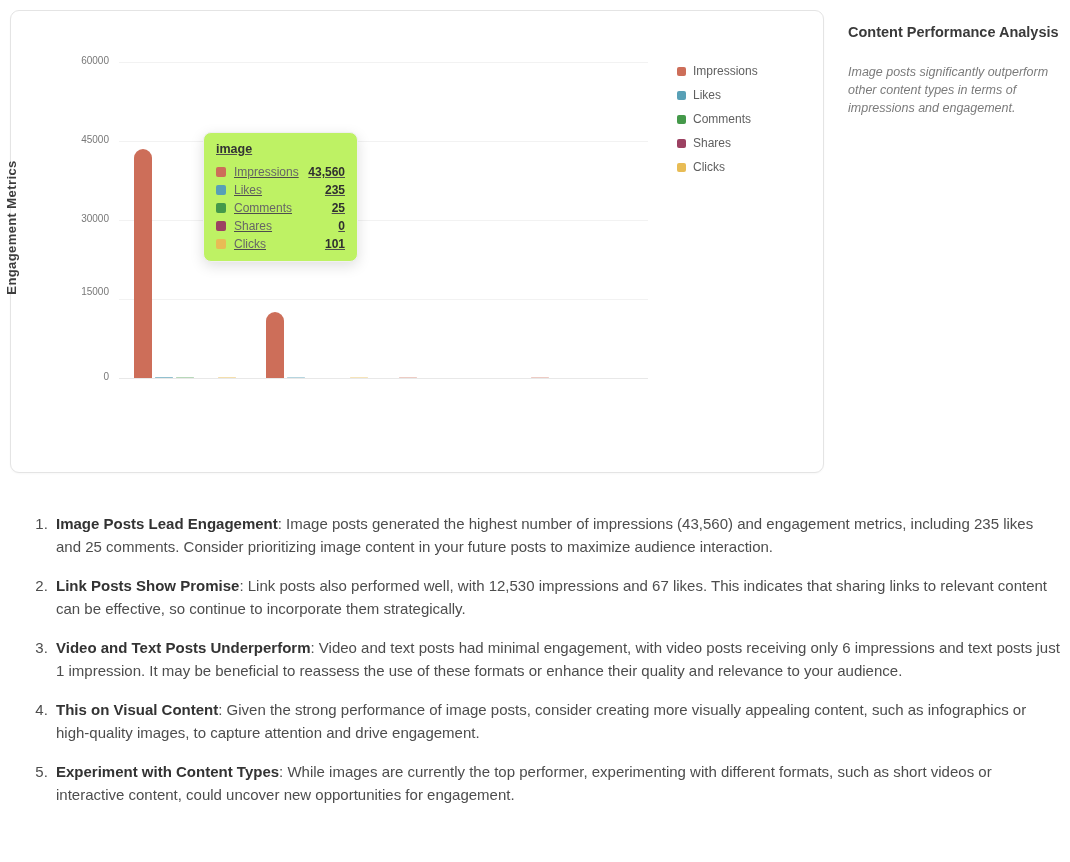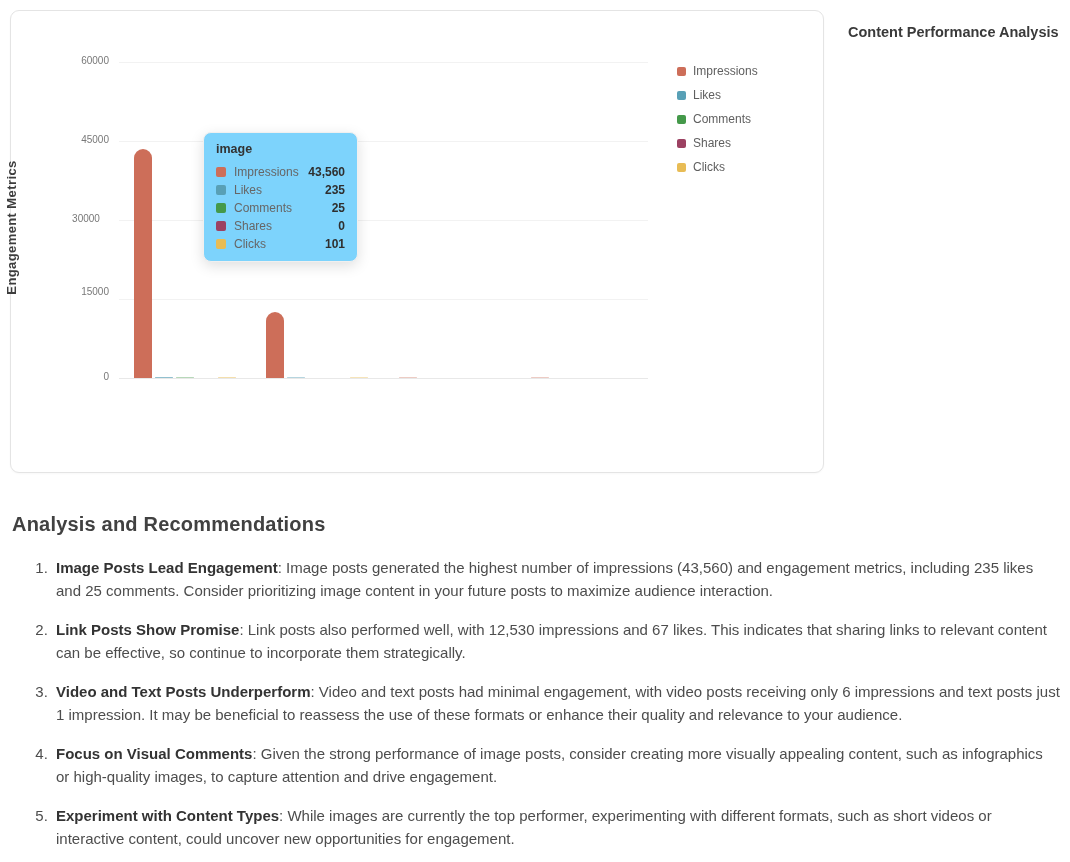--- a/index.html
+++ b/index.html
@@ -17,22 +17,22 @@
   .gridline.zero{background:#e8e8e8;}
   .bar{position:absolute;}
 
   
   .legend{position:absolute;left:666px;top:53px;}
   .legend-item{display:flex;align-items:center;height:14px;margin-bottom:10px;cursor:pointer;}
   .legend-swatch{width:9px;height:9px;border-radius:2px;margin-right:7px;flex:0 0 auto;}
   .legend-label{font-size:12px;color:#5f5f5f;white-space:nowrap;}
 
   
-  .tooltip{position:absolute;left:192px;top:121px;width:155px;background:#7dd3fc;border:1px solid #f0f0f0;
-    border-radius:8px;box-shadow:0 4px 14px rgba(0,0,0,.13);padding:9px 12px 8px 12px;box-sizing:border-box;}
+  .tooltip{position:absolute;left:192px;top:121px;width:155px;background:#bef264;border:1px solid #f0f0f0;
+    border-radius:8px;box-shadow:0 4px 14px rgba(0,0,0,.13);padding:9px 12px 8px 12px;box-sizing:border-box;text-decoration:underline;}
   .tooltip-title{font-size:12.5px;font-weight:600;color:#333;margin-bottom:7px;}
   .tooltip-row{display:flex;align-items:center;height:18px;font-size:12px;}
   .tooltip-swatch{width:10px;height:10px;border-radius:2px;margin-right:8px;flex:0 0 auto;}
   .tooltip-label{color:#666;flex:1 1 auto;}
   .tooltip-value{color:#2f2f2f;font-weight:600;}
 
   
   .side-panel{position:absolute;left:848px;top:24px;width:212px;}
   .side-title{font-size:14.5px;font-weight:700;color:#3a3a3a;margin:0 0 23px 0;}
   .side-note{font-size:12.5px;font-style:italic;color:#7b7b7b;line-height:18px;margin:0;}
@@ -49,21 +49,21 @@
 
 <div class="chart-card">
   <div class="y-axis-title">Engagement Metrics</div>
 
   <div id="plot">
       <div class="gridline zero" style="left: 108px; top: 367px; width: 529px;"></div>
       <div class="tick-label" style="left: 52px; top: 360px;">0</div>
       <div class="gridline" style="left: 108px; top: 288px; width: 529px;"></div>
       <div class="tick-label" style="left: 52px; top: 275px;">15000</div>
       <div class="gridline" style="left: 108px; top: 209px; width: 529px;"></div>
-      <div class="tick-label" style="left: 52px; top: 202px; text-align: center;">30000</div>
+      <div class="tick-label" style="left: 52px; top: 202px;">30000</div>
       <div class="gridline" style="left: 108px; top: 130px; width: 529px;"></div>
       <div class="tick-label" style="left: 52px; top: 123px;">45000</div>
       <div class="gridline" style="left: 108px; top: 51px; width: 529px;"></div>
       <div class="tick-label" style="left: 52px; top: 44px;">60000</div>
       <div class="bar" style="left: 123.125px; top: 137.584px; width: 18px; height: 229.416px; background: rgb(205, 110, 89); opacity: 1; border-radius: 9px 9px 0px 0px;"></div>
       <div class="bar" style="left: 144.125px; top: 365.5px; width: 18px; height: 1.5px; background: rgb(88, 160, 182); opacity: 0.659417; border-radius: 1px;"></div>
       <div class="bar" style="left: 165.125px; top: 365.5px; width: 18px; height: 1.5px; background: rgb(68, 153, 74); opacity: 0.382917; border-radius: 1px;"></div>
       <div class="bar" style="left: 207.125px; top: 365.5px; width: 18px; height: 1.5px; background: rgb(232, 188, 85); opacity: 0.482983; border-radius: 1px;"></div>
       <div class="bar" style="left: 255.375px; top: 301.009px; width: 18px; height: 65.9913px; background: rgb(205, 110, 89); opacity: 1; border-radius: 9px 9px 0px 0px;"></div>
       <div class="bar" style="left: 276.375px; top: 365.5px; width: 18px; height: 1.5px; background: rgb(88, 160, 182); opacity: 0.438217; border-radius: 1px;"></div>
@@ -122,24 +122,24 @@
           <div class="tooltip-swatch" style="background: rgb(232, 188, 85);"></div>
           <div class="tooltip-label">Clicks</div>
           <div class="tooltip-value">101</div>
         </div>
       </div>
   </div>
 </div>
 
 <div class="side-panel">
   <h3 class="side-title">Content Performance Analysis</h3>
+  <p class="side-note">Image posts significantly outperform other content types in terms of impressions and engagement.</p>
 </div>
 
 <div class="analysis">
-  <h2 class="analysis-title">Analysis and Recommendations</h2>
   <ol id="rec-list">
       <li><b>Image Posts Lead Engagement</b><span>: Image posts generated the highest number of impressions (43,560) and engagement metrics, including 235 likes and 25 comments. Consider prioritizing image content in your future posts to maximize audience interaction.</span></li>
       <li><b>Link Posts Show Promise</b><span>: Link posts also performed well, with 12,530 impressions and 67 likes. This indicates that sharing links to relevant content can be effective, so continue to incorporate them strategically.</span></li>
       <li><b>Video and Text Posts Underperform</b><span>: Video and text posts had minimal engagement, with video posts receiving only 6 impressions and text posts just 1 impression. It may be beneficial to reassess the use of these formats or enhance their quality and relevance to your audience.</span></li>
-      <li><b>Focus on Visual Comments</b><span>: Given the strong performance of image posts, consider creating more visually appealing content, such as infographics or high-quality images, to capture attention and drive engagement.</span></li>
+      <li><b>This on Visual Content</b><span>: Given the strong performance of image posts, consider creating more visually appealing content, such as infographics or high-quality images, to capture attention and drive engagement.</span></li>
       <li><b>Experiment with Content Types</b><span>: While images are currently the top performer, experimenting with different formats, such as short videos or interactive content, could uncover new opportunities for engagement.</span></li>
     </ol>
 </div>
 
 </body></html>

